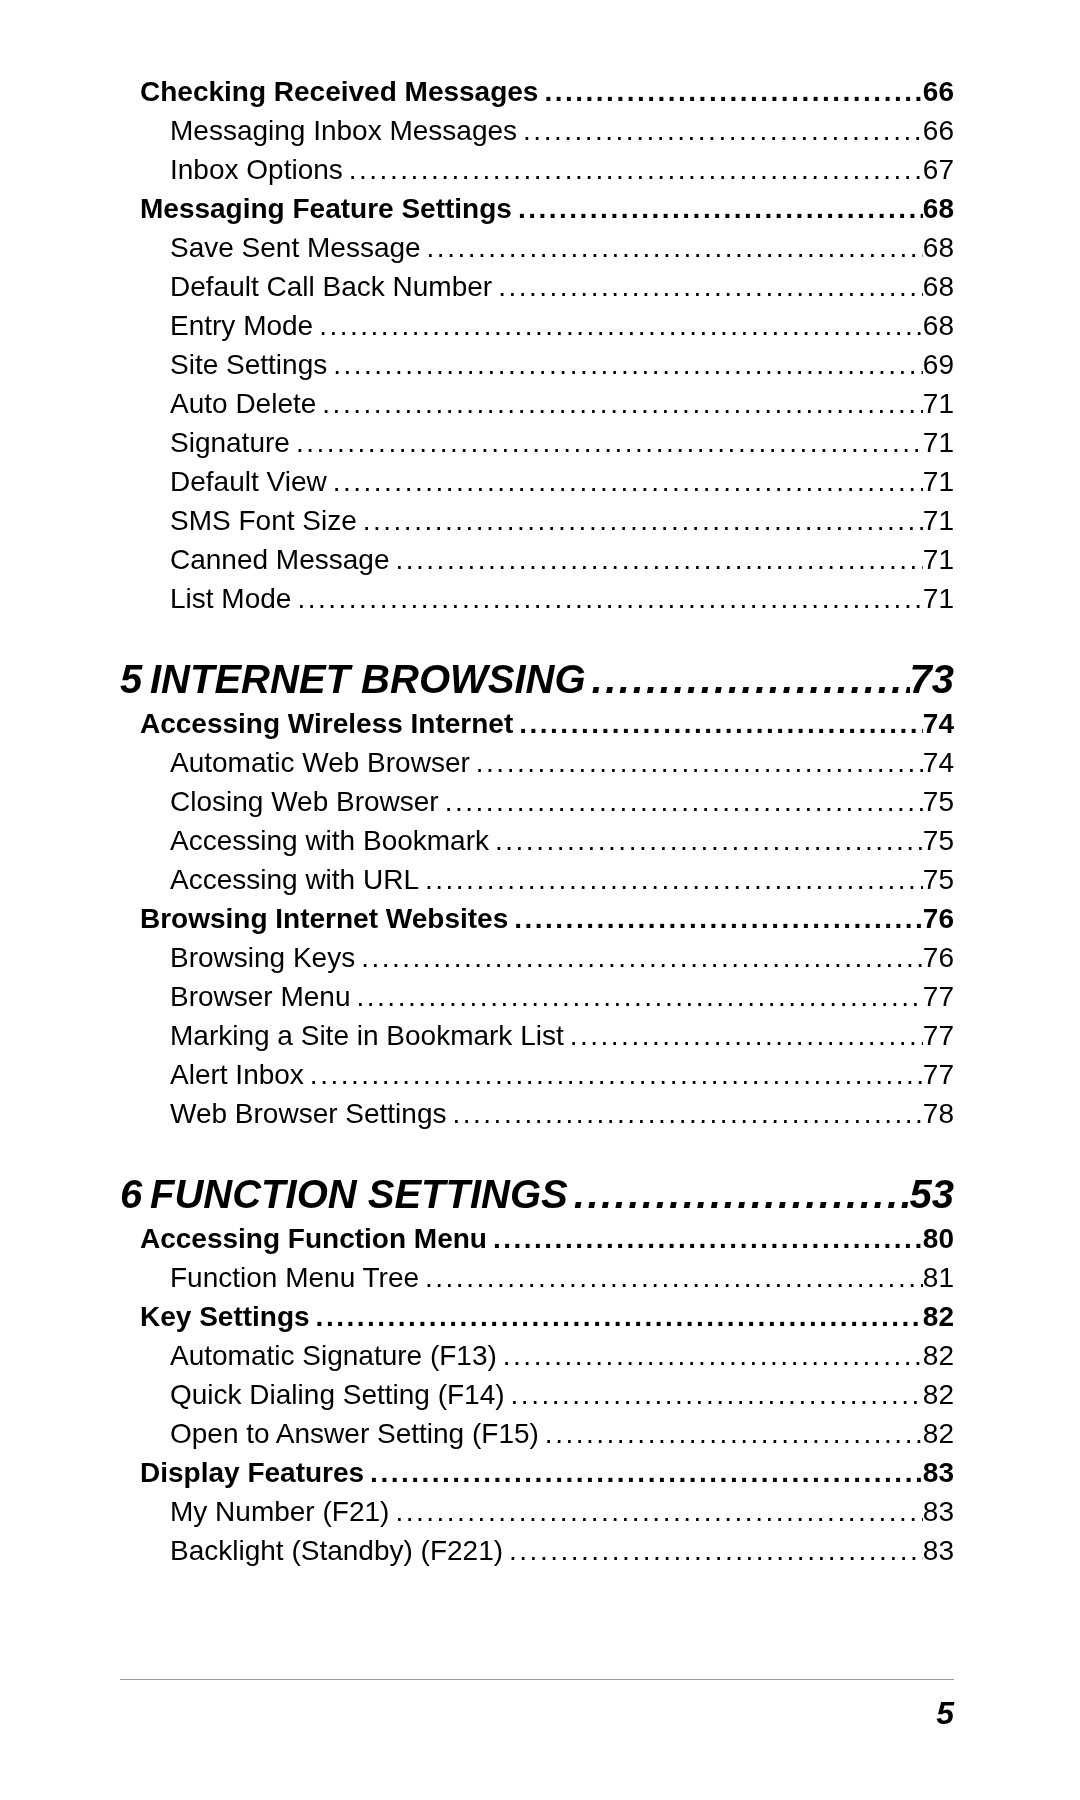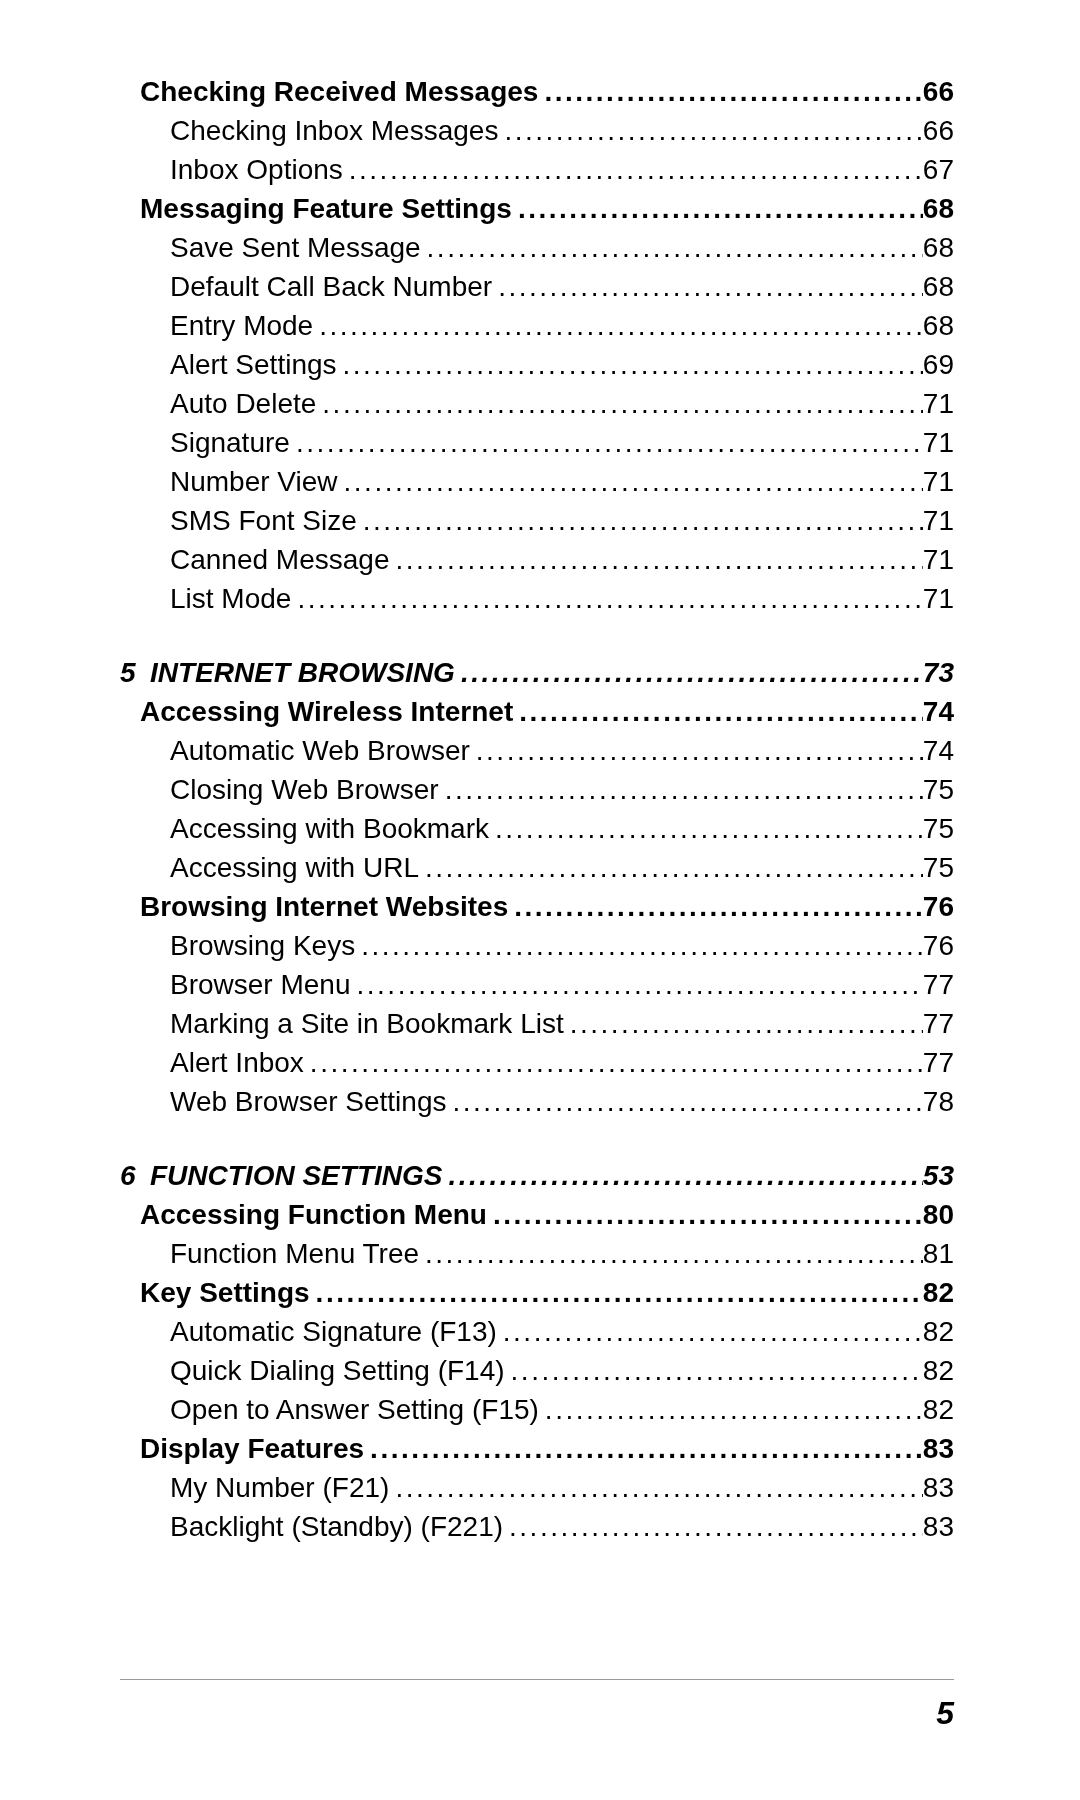--- a/index.html
+++ b/index.html
@@ -47,21 +47,21 @@
     font-weight: normal;
     padding-left: 50px;
   }
   .chapter {
     margin-top: 46px;
     margin-bottom: 10px;
   }
   .chapter .row {
     font-style: italic;
     font-weight: bold;
-    font-size: 28px;
+    font-size: 40px;
   }
   .chapter .num {
     display: inline-block;
     width: 30px;
   }
   .footer-rule {
     position: absolute;
     left: 120px;
     right: 126px;
     bottom: 120px;
@@ -80,21 +80,21 @@
 <body>
 
 <div class="page">
   <div class="toc" id="toc">
       <div class="row lvl-section">
         <span class="label">Checking Received Messages </span>
         <span class="leader">....................................................................................................................................................................</span>
         <span class="pg"> 66</span>
       </div>
       <div class="row lvl-sub">
-        <span class="label">Checking Inbox Messages </span>
+        <span class="label">Messaging Inbox Messages </span>
         <span class="leader">....................................................................................................................................................................</span>
         <span class="pg"> 66</span>
       </div>
       <div class="row lvl-sub">
         <span class="label">Inbox Options </span>
         <span class="leader">....................................................................................................................................................................</span>
         <span class="pg"> 67</span>
       </div>
       <div class="row lvl-section">
         <span class="label">Messaging Feature Settings </span>
@@ -110,36 +110,36 @@
         <span class="label">Default Call Back Number </span>
         <span class="leader">....................................................................................................................................................................</span>
         <span class="pg"> 68</span>
       </div>
       <div class="row lvl-sub">
         <span class="label">Entry Mode </span>
         <span class="leader">....................................................................................................................................................................</span>
         <span class="pg"> 68</span>
       </div>
       <div class="row lvl-sub">
-        <span class="label">Alert Settings </span>
+        <span class="label">Site Settings </span>
         <span class="leader">....................................................................................................................................................................</span>
         <span class="pg"> 69</span>
       </div>
       <div class="row lvl-sub">
         <span class="label">Auto Delete </span>
         <span class="leader">....................................................................................................................................................................</span>
         <span class="pg"> 71</span>
       </div>
       <div class="row lvl-sub">
         <span class="label">Signature </span>
         <span class="leader">....................................................................................................................................................................</span>
         <span class="pg"> 71</span>
       </div>
       <div class="row lvl-sub">
-        <span class="label">Number View </span>
+        <span class="label">Default View </span>
         <span class="leader">....................................................................................................................................................................</span>
         <span class="pg"> 71</span>
       </div>
       <div class="row lvl-sub">
         <span class="label">SMS Font Size </span>
         <span class="leader">....................................................................................................................................................................</span>
         <span class="pg"> 71</span>
       </div>
       <div class="row lvl-sub">
         <span class="label">Canned Message </span>

